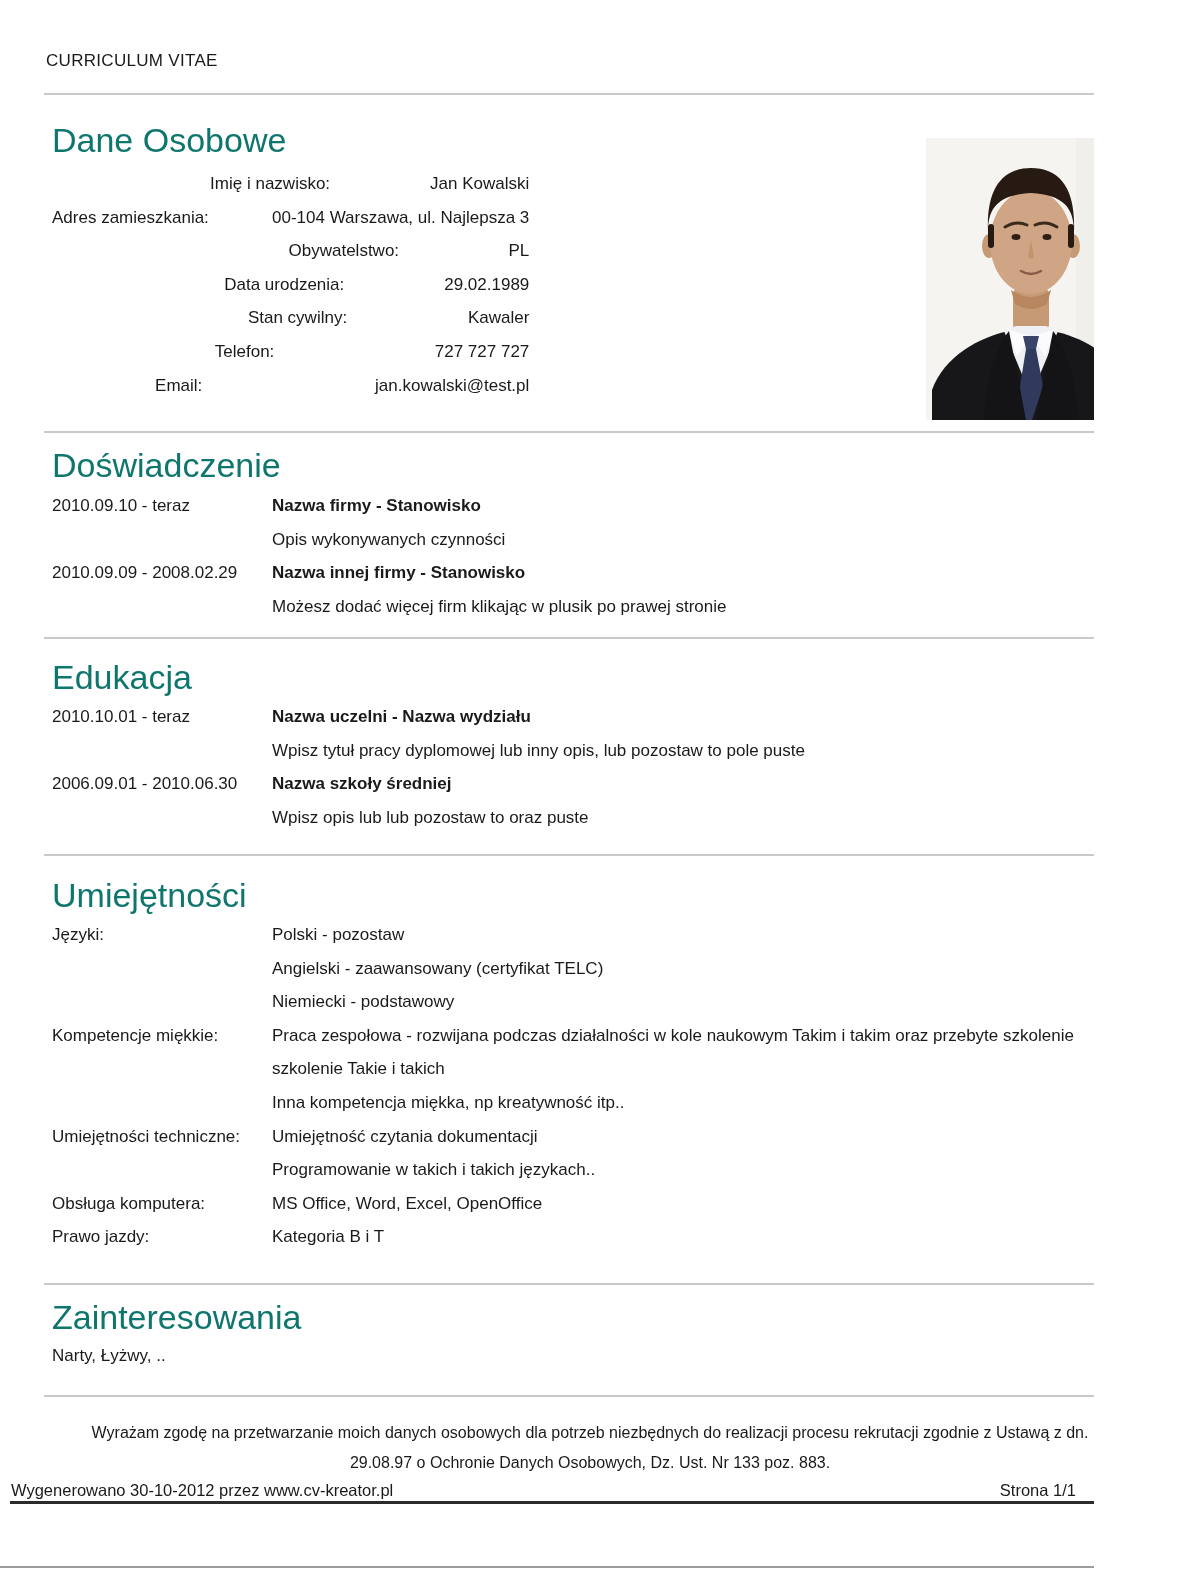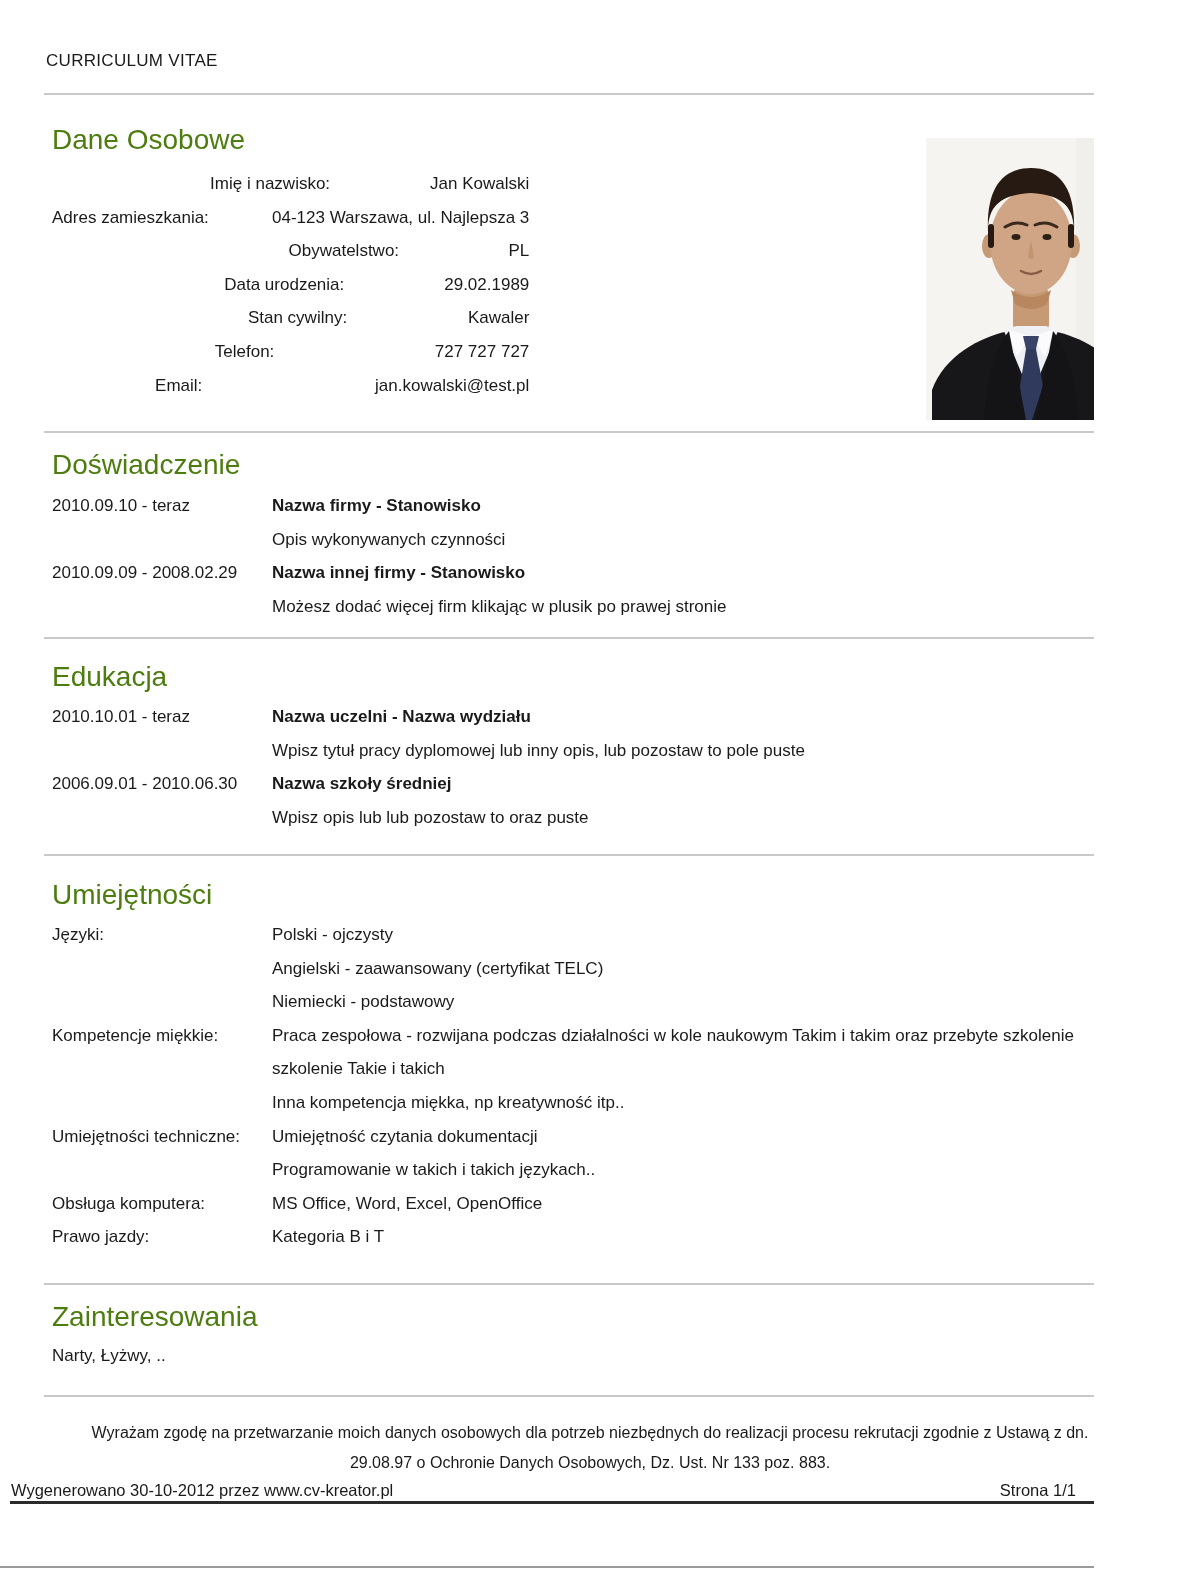--- a/index.html
+++ b/index.html
@@ -4,21 +4,21 @@
 <style>
   html,body { margin:0; padding:0; background:#ffffff; }
   .page {
     position:relative; width:1094px; height:1572px; background:#ffffff;
     font-family:"Liberation Sans", sans-serif; color:#1a1a1a; overflow:hidden;
   }
   .cv-title { position:absolute; left:46px; top:51px; font-size:17px; letter-spacing:0.3px; }
   .divider { position:absolute; left:44px; width:1091px; height:2px; background:#c9c9c9; }
   .d1{top:93px}.d2{top:431px}.d3{top:637px}.d4{top:854px}.d5{top:1283px}.d6{top:1395px}
   .sec { position:absolute; left:52px; }
-  .sec h2 { margin:0; font-size:28px; line-height:28px; font-weight:400; color:#4d7c0f; }
+  .sec h2 { margin:0; font-size:34px; line-height:28px; font-weight:400; color:#0f766e; }
   .rows { margin-top:13px; }
   .rowline { display:flex; font-size:17px; line-height:33.6px;justify-content:flex-end; }
   .lbl { width:220px; flex:none; }
   .val { }
   .entry { display:flex; font-size:17px; line-height:33.6px; }
   .dates { width:220px; flex:none; }
   .etitle { font-weight:bold; }
   .glines { width:830px; }
   .photo { position:absolute; left:926px; top:138px; width:210px; height:282px; }
   .consent {
@@ -39,21 +39,21 @@
 
   <section class="sec" style="top:126px">
     <h2>Dane Osobowe</h2>
     <div class="rows">
       <div class="rowline">
         <div class="lbl">Imię i nazwisko:</div>
         <div class="val">Jan Kowalski</div>
       </div>
       <div class="rowline">
         <div class="lbl">Adres zamieszkania:</div>
-        <div class="val">04-123 Warszawa, ul. Najlepsza 3</div>
+        <div class="val">00-104 Warszawa, ul. Najlepsza 3</div>
       </div>
       <div class="rowline">
         <div class="lbl">Obywatelstwo:</div>
         <div class="val">PL</div>
       </div>
       <div class="rowline">
         <div class="lbl">Data urodzenia:</div>
         <div class="val">29.02.1989</div>
       </div>
       <div class="rowline">
@@ -143,21 +143,21 @@
   </section>
 
   <div class="divider d4"></div>
 
   <section class="sec" style="top:881px">
     <h2>Umiejętności</h2>
     <div class="rows" style="margin-top:9px">
       <div class="entry">
         <div class="dates">Języki:</div>
         <div class="glines">
-          <div>Polski - ojczysty</div>
+          <div>Polski - pozostaw</div>
           <div>Angielski - zaawansowany (certyfikat TELC)</div>
           <div>Niemiecki - podstawowy</div>
         </div>
       </div>
       <div class="entry">
         <div class="dates">Kompetencje miękkie:</div>
         <div class="glines">
           <div>Praca zespołowa - rozwijana podczas działalności w kole naukowym Takim i takim oraz przebyte szkolenie szkolenie Takie i takich</div>
           <div>Inna kompetencja miękka, np kreatywność itp..</div>
         </div>

